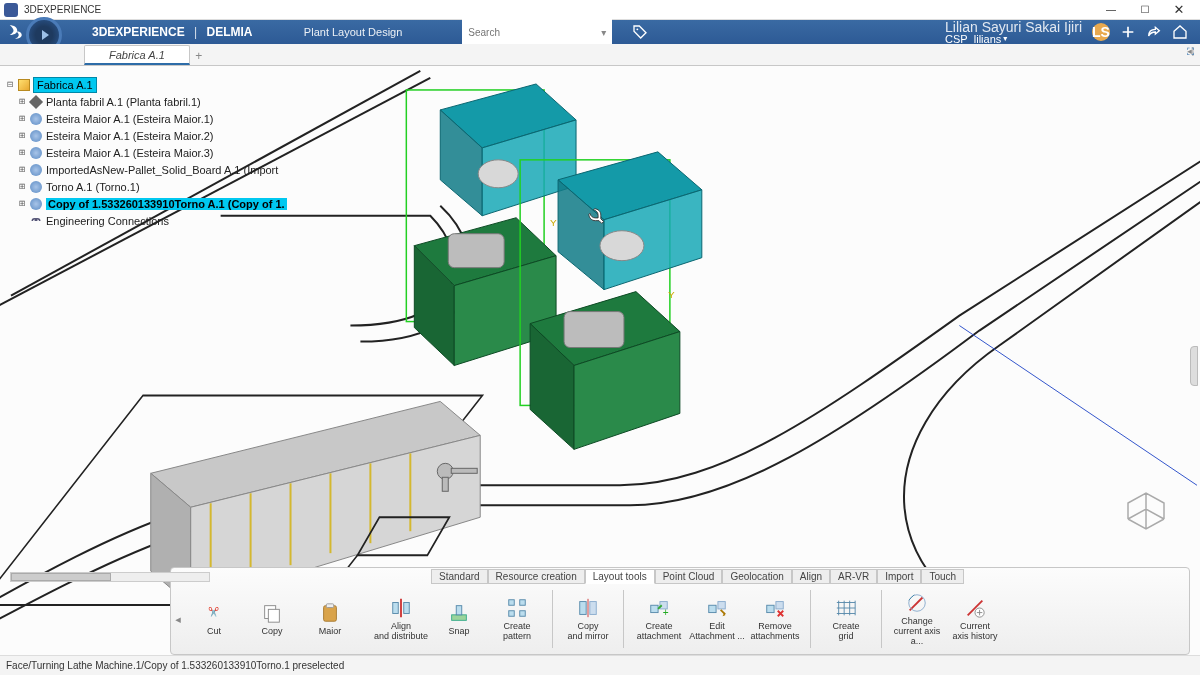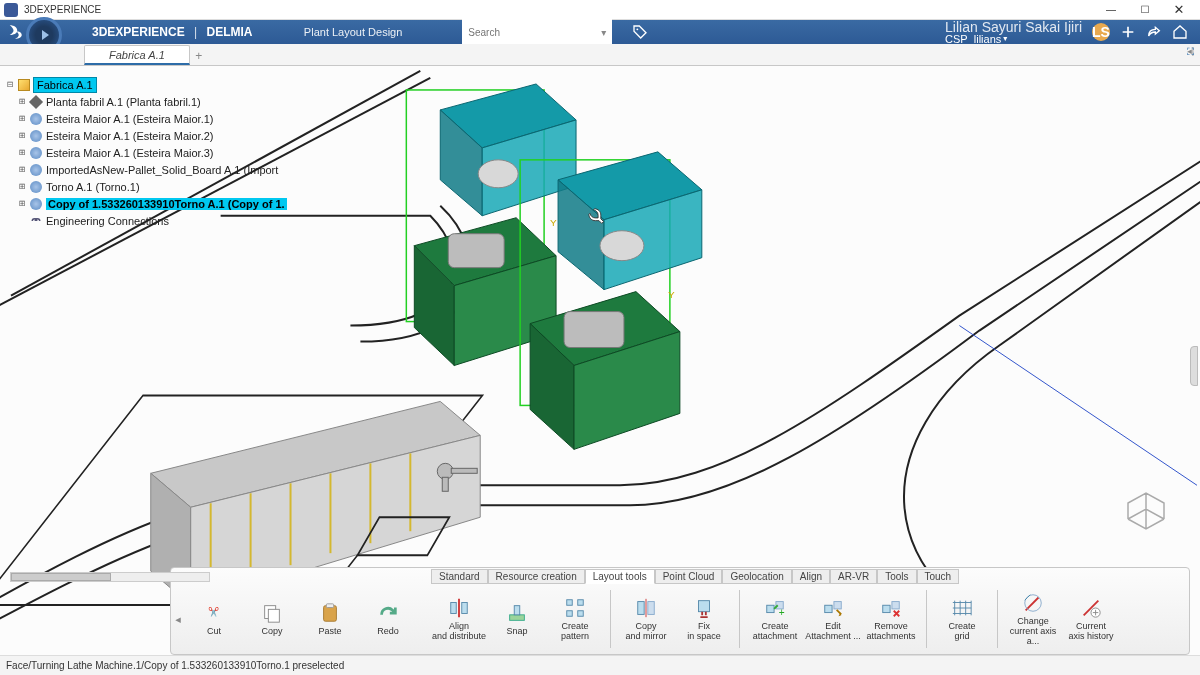--- a/index.html
+++ b/index.html
@@ -283,21 +283,21 @@
 
   <div class="ribbon">
     <div class="ribbon-tabs">
       <div class="rtab">Standard</div>
       <div class="rtab">Resource creation</div>
       <div class="rtab active">Layout tools</div>
       <div class="rtab">Point Cloud</div>
       <div class="rtab">Geolocation</div>
       <div class="rtab">Align</div>
       <div class="rtab">AR-VR</div>
-      <div class="rtab">Tools</div>
+      <div class="rtab">Import</div>
       <div class="rtab">Touch</div>
     </div>
     <div class="ribbon-body">
       <div class="rnav">◂</div>
       <div class="rgroup">
         <div class="rbtn">
             <div class="ricon">✂️</div>
             <span>Cut</span>
           </div>
         <div class="rbtn">
@@ -309,29 +309,21 @@
             </div>
             <span>Copy</span>
           </div>
         <div class="rbtn">
             <div class="ricon">
               <svg width="22" height="22" viewBox="0 0 24 24">
                 <rect x="5" y="4" width="14" height="17" rx="2" fill="#d9a34a" stroke="#a67a30"></rect>
                 <rect x="8" y="2" width="8" height="4" rx="1" fill="#eee" stroke="#999"></rect>
               </svg>
             </div>
-            <span>Paste</span>
-          </div>
-        <div class="rbtn">
-            <div class="ricon">
-              <svg width="22" height="22" viewBox="0 0 24 24">
-                <path fill="none" stroke="#5a8" stroke-width="3" d="M5 14a7 7 0 0112-5l3 3M20 6v6h-6"></path>
-              </svg>
-            </div>
-            <span>Redo</span>
+            <span>Maior</span>
           </div>
       </div>
       <div class="rdiv"></div>
       <div class="rgroup" id="tools-group">
           <div class="rbtn">
             <div class="ricon">
               <svg width="22" height="22" viewBox="0 0 24 24">
                 <rect x="3" y="6" width="6" height="12" fill="#bde" stroke="#58a"></rect>
                 <rect x="15" y="6" width="6" height="12" fill="#bde" stroke="#58a"></rect>
                 <line x1="12" y1="2" x2="12" y2="22" stroke="#c33" stroke-width="2"></line>
@@ -365,30 +357,20 @@
           <div class="rbtn">
             <div class="ricon">
               <svg width="22" height="22" viewBox="0 0 24 24">
                 <rect x="3" y="5" width="7" height="14" fill="#bde" stroke="#58a"></rect>
                 <rect x="14" y="5" width="7" height="14" fill="#cde" stroke="#8ac"></rect>
                 <line x1="12" y1="2" x2="12" y2="22" stroke="#c33"></line>
               </svg>
             </div>
             <span style="white-space:pre-line">Copy
 and mirror</span>
-          </div>
-          <div class="rbtn">
-            <div class="ricon">
-              <svg width="22" height="22" viewBox="0 0 24 24">
-                <rect x="6" y="4" width="12" height="12" fill="#bde" stroke="#58a"></rect>
-                <path d="M10 16v4M14 16v4M8 22h8" stroke="#a33" stroke-width="2"></path>
-              </svg>
-            </div>
-            <span style="white-space:pre-line">Fix
-in space</span>
           </div>
           <div class="rdiv"></div>
           <div class="rbtn">
             <div class="ricon">
               <svg width="22" height="22" viewBox="0 0 24 24">
                 <rect x="3" y="9" width="8" height="8" fill="#bde" stroke="#58a"></rect>
                 <rect x="13" y="5" width="8" height="8" fill="#cde" stroke="#8ac"></rect>
                 <path d="M11 13l4-4" stroke="#3a3" stroke-width="2"></path>
                 <text x="16" y="21" font-size="11" fill="#2a2">+</text>
               </svg>

